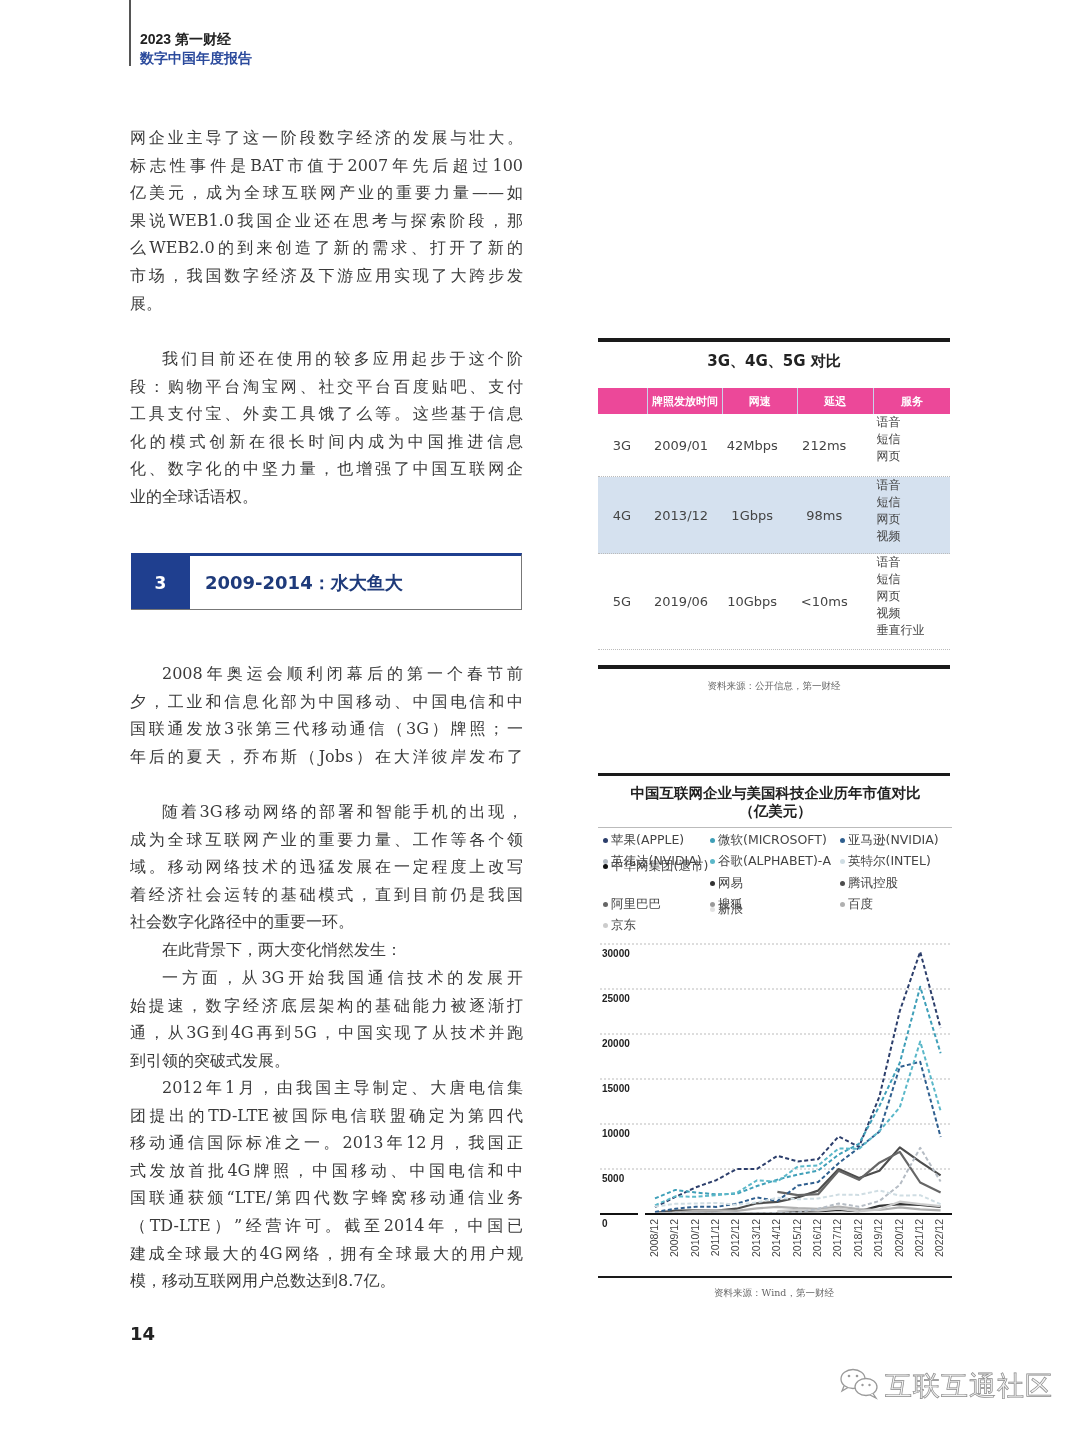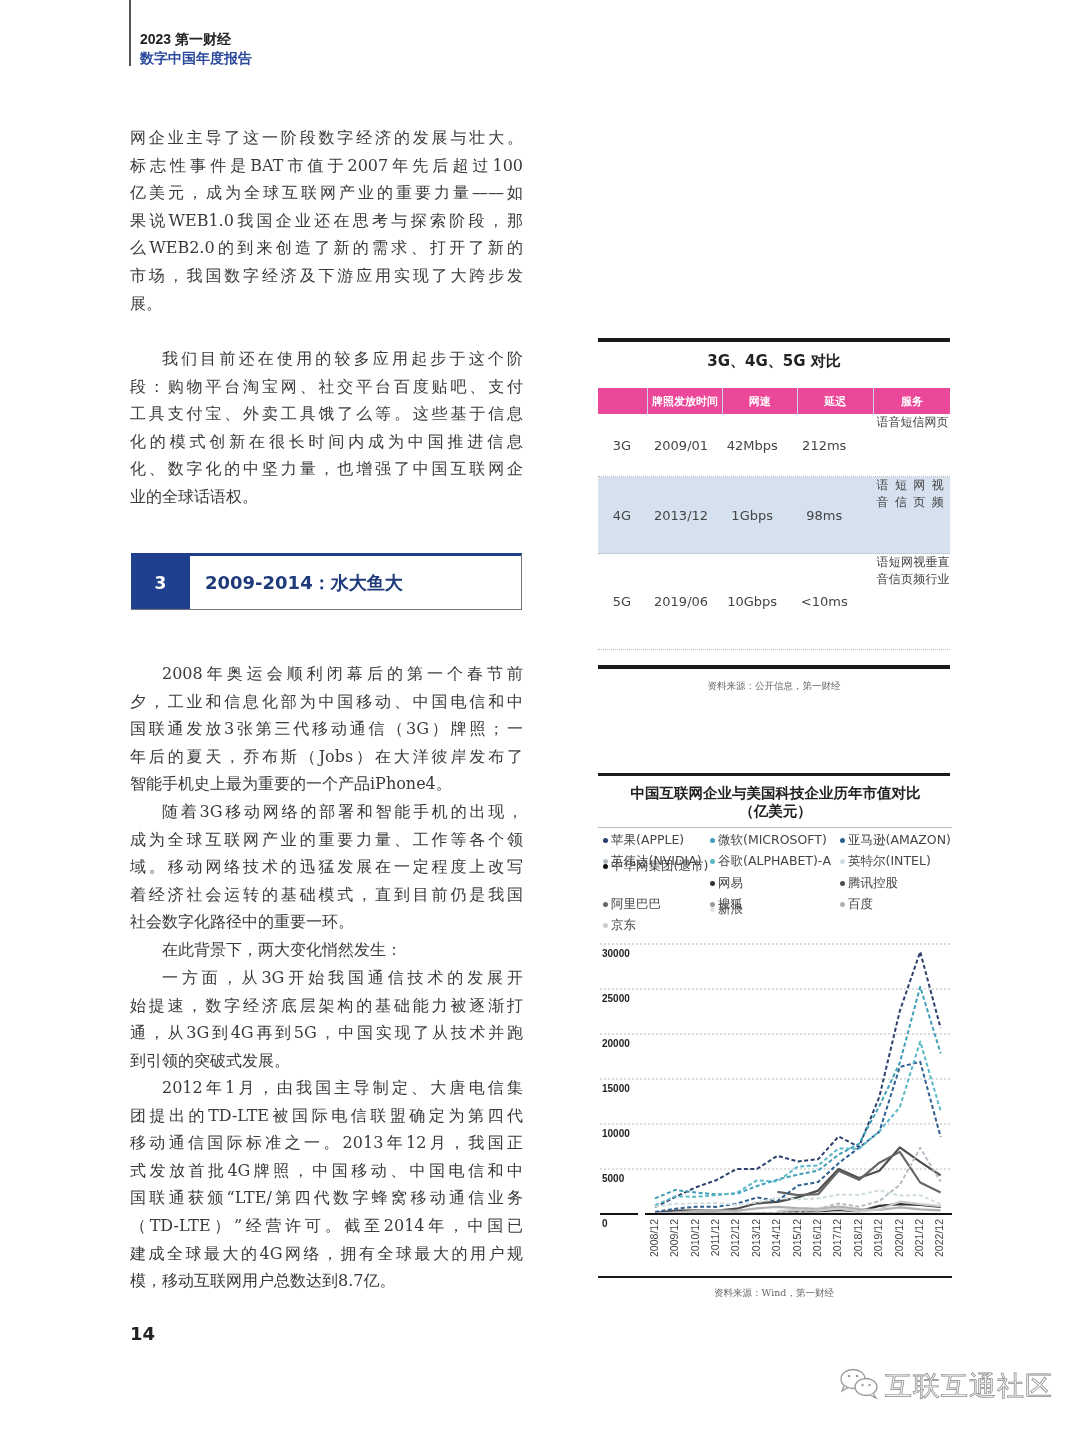--- a/index.html
+++ b/index.html
@@ -24,21 +24,21 @@
   
   .rule-thick { position:absolute; left:598px; width:352px; height:4px; background:#1a1a1a; }
   .tbl-title { left:598px; width:352px; top:352px; text-align:center; font-weight:bold; font-size:15px; color:#222; }
   .tbl { position:absolute; left:598px; top:388px; width:352px; }
   .tbl-head { display:flex; height:26px; background:#ec4899; }
   .tbl-head .c { color:#fff; font-weight:bold; font-size:11px; display:flex; align-items:center; justify-content:center; border-right:1px solid #c9d3ea; }
   .tbl-head .c:last-child { border-right:none; }
   .tbl-row { display:flex; border-bottom:1px dotted #bbb; font-size:13px; color:#444; }
   .tbl-row.alt { background:#d5e1ef; }
   .tbl-row .c { display:flex; align-items:center; justify-content:center; }
-  .tbl-row .c.svc { justify-content:flex-start; padding-left:16px; flex-direction:row; align-items:flex-start; font-size:12px; line-height:17px; }
+  .tbl-row .c.svc { justify-content:flex-start; padding-left:16px; flex-direction:column; align-items:flex-start; font-size:12px; line-height:17px; }
   .w0 { width:50px; } .w1 { width:74px; } .w2 { width:75px; } .w3 { width:76px; } .w4 { width:77px; }
   .src { left:598px; width:352px; text-align:center; font-size:9.5px; color:#666; font-family:"DejaVu Serif", serif; }
 
   
   .chart-title { left:598px; width:355px; text-align:center; font-weight:bold; font-size:14.5px; color:#222; }
   .thin-rule { left:598px; width:354px; height:1px; background:#bbb; top:827px; }
   .legend { left:603px; top:832px; width:352px; }
   .legend-item { position:absolute; font-size:12.5px; color:#444; white-space:nowrap; display:flex; align-items:center; }
   .legend-dot { width:5px; height:5px; border-radius:50%; margin-right:3px; display:inline-block; }
   .chart-svg { position:absolute; left:598px; top:935px; }
@@ -75,21 +75,20 @@
 <div class="abs sec-box">
   <div class="sec-num">3</div>
   <div class="sec-title">2009-2014：水大鱼大</div>
 </div>
 
 <div class="para" style="top:660px">
     <div class="line indent">2008年奥运会顺利闭幕后的第一个春节前</div>
     <div class="line">夕，工业和信息化部为中国移动、中国电信和中</div>
     <div class="line">国联通发放3张第三代移动通信（3G）牌照；一</div>
     <div class="line">年后的夏天，乔布斯（Jobs）在大洋彼岸发布了</div>
-    <div class="line last">智能手机史上最为重要的一个产品iPhone4。</div>
   </div>
 <div class="para" style="top:798px">
     <div class="line indent">随着3G移动网络的部署和智能手机的出现，</div>
     <div class="line">成为全球互联网产业的重要力量、工作等各个领</div>
     <div class="line">域。移动网络技术的迅猛发展在一定程度上改写</div>
     <div class="line">着经济社会运转的基础模式，直到目前仍是我国</div>
     <div class="line last">社会数字化路径中的重要一环。</div>
   </div>
 <div class="para" style="top:936px">
     <div class="line indent last">在此背景下，两大变化悄然发生：</div>
@@ -171,21 +170,21 @@
     <div class="legend-item" style="left: 0px; top: 0px;">
       <span class="legend-dot" style="background: rgb(44, 62, 107);"></span>
       <span>苹果(APPLE)</span>
     </div>
     <div class="legend-item" style="left: 107px; top: 0px;">
       <span class="legend-dot" style="background: rgb(63, 159, 184);"></span>
       <span>微软(MICROSOFT)</span>
     </div>
     <div class="legend-item" style="left: 237px; top: 0px;">
       <span class="legend-dot" style="background: rgb(47, 95, 143);"></span>
-      <span>亚马逊(AMAZON)</span>
+      <span>亚马逊(NVIDIA)</span>
     </div>
     <div class="legend-item" style="left: 0px; top: 21.3px;">
       <span class="legend-dot" style="background: rgb(181, 188, 196);"></span>
       <span>英伟达(NVIDIA)</span>
     </div>
     <div class="legend-item" style="left: 107px; top: 21.3px;">
       <span class="legend-dot" style="background: rgb(91, 184, 201);"></span>
       <span>谷歌(ALPHABET)-A</span>
     </div>
     <div class="legend-item" style="left: 237px; top: 21.3px;">

